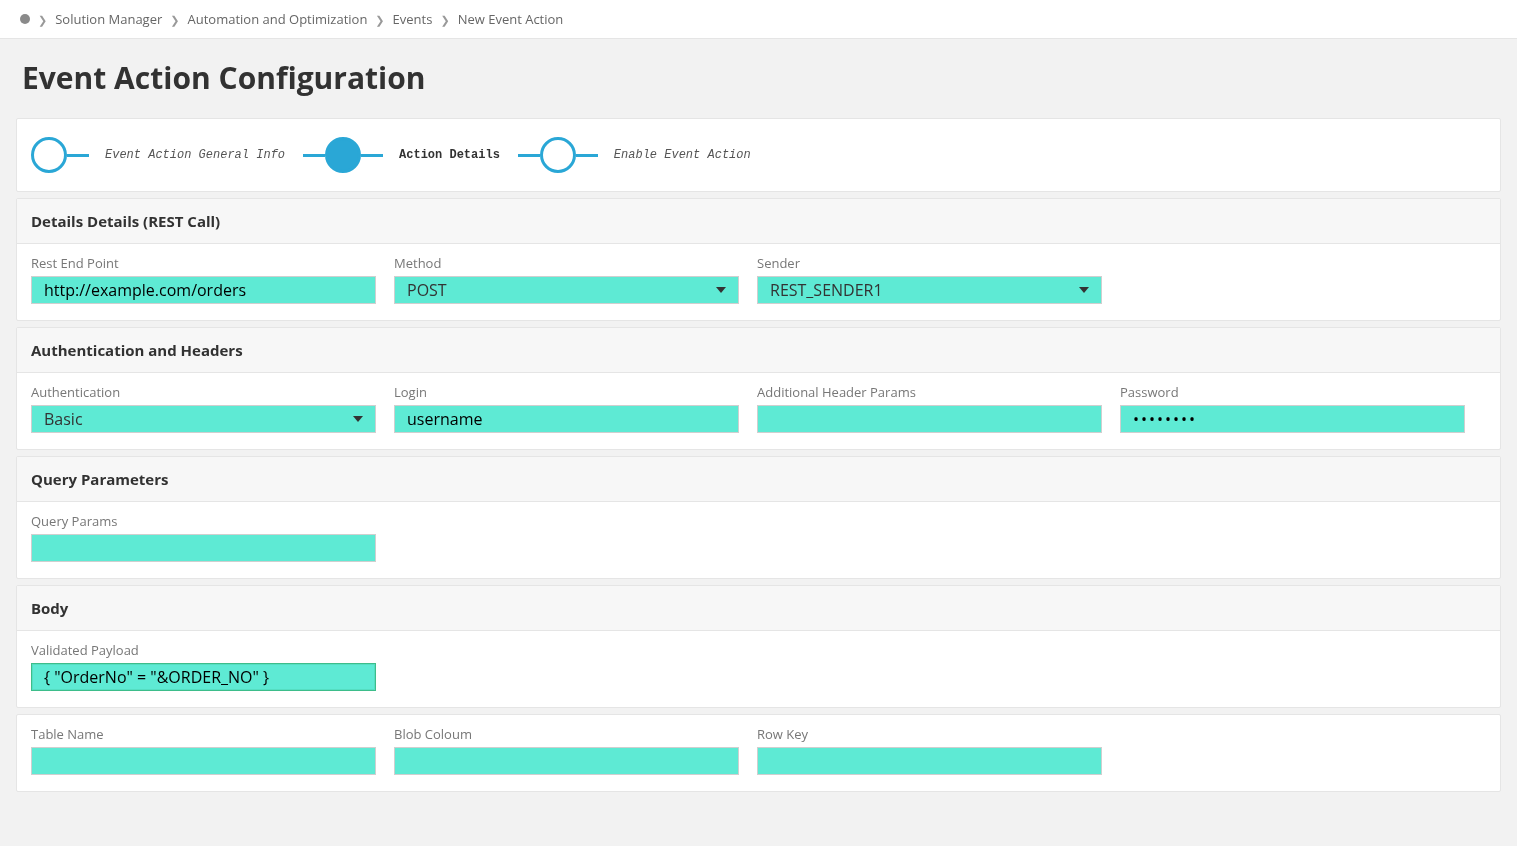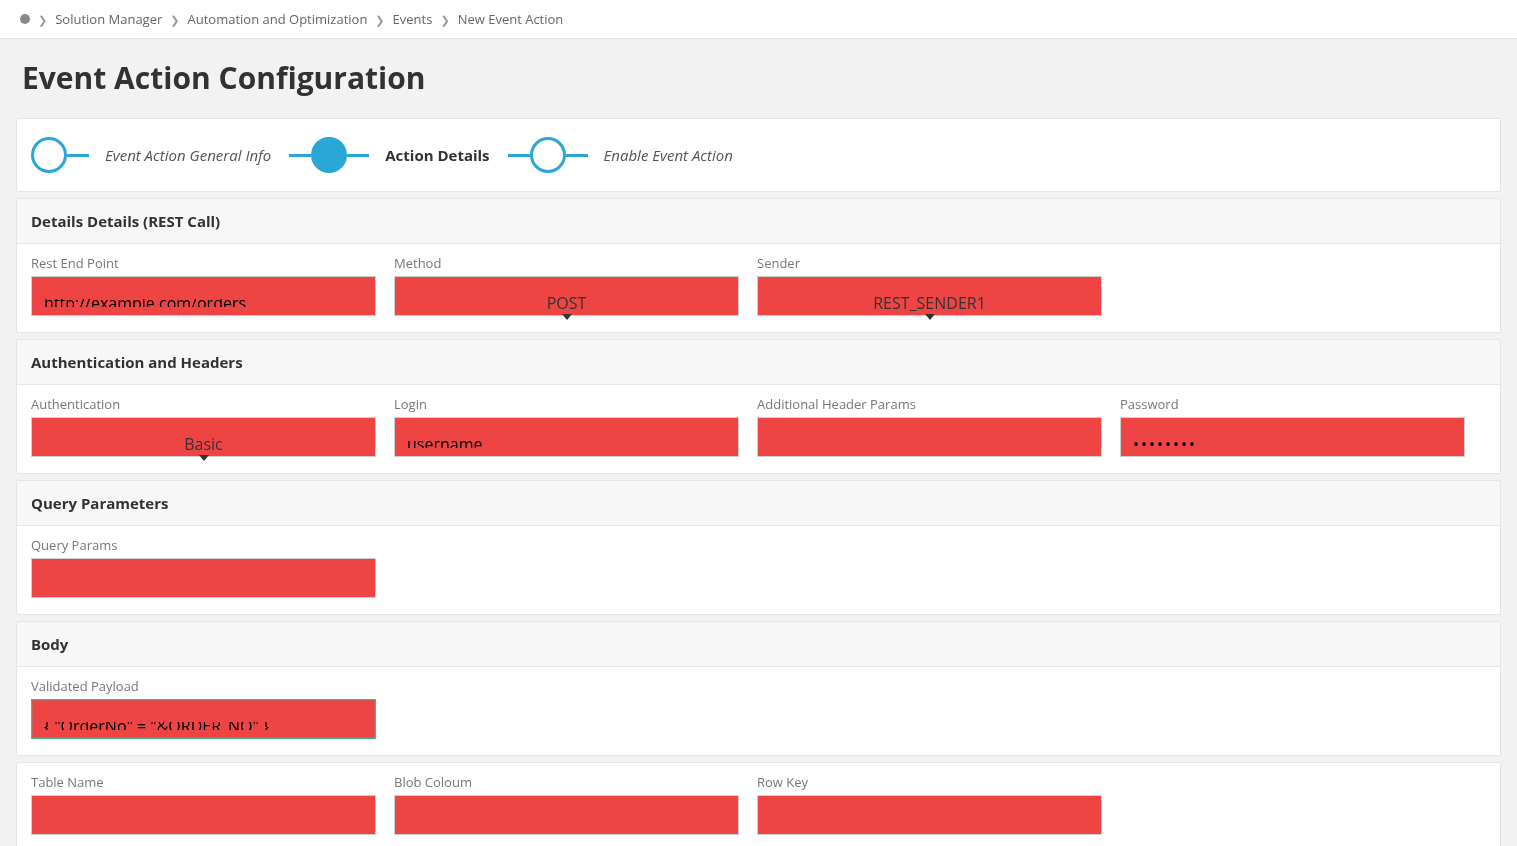--- a/index.html
+++ b/index.html
@@ -53,21 +53,22 @@
     background: #fff;
   }
   .wiz-circle.active { background: #2aa7d6; }
   .wiz-conn {
     width: 22px; height: 3px; background: #2aa7d6;
   }
   .wiz-label {
     margin: 0 18px 0 16px;
     font-style: italic;
     color: #555;
-    font-size: 15px;
+    font-size: 12px;
+    font-family: Liberation Mono, monospace;
   }
   .wiz-label.current {
     font-style: normal;
     font-weight: 700;
     color: #323232;
   }
   .section-header {
     background: #f7f7f7;
     border-bottom: 1px solid #e5e5e5;
     padding: 12px 14px;
@@ -85,34 +86,33 @@
     display: flex;
     flex-direction: column;
     width: 345px;
   }
   .field-label {
     font-size: 13px;
     color: #777;
     margin-bottom: 4px;
   }
   .ctl {
-    height: 40px;
+    height: 28px;
     border: 1px solid #cfcfcf;
-    background: #ef4444;
-    padding: 15px 12px;
+    background: #5eead4;
+    padding: 0 12px;
     font-size: 16px;
     color: #333;
     font-family: inherit;
   }
   .ctl.select {
     display: flex;
     align-items: center;
     justify-content: space-between;
     cursor: pointer;
-    flex-direction: column;
   }
   .ctl input[type="text"], .ctl input[type="password"] {
     border: none; outline: none;
     width: 100%; height: 100%;
     font-size: 16px; font-family: inherit;
     background: transparent;
   }
   .caret {
     width: 0; height: 0;
     border-left: 5px solid transparent;

